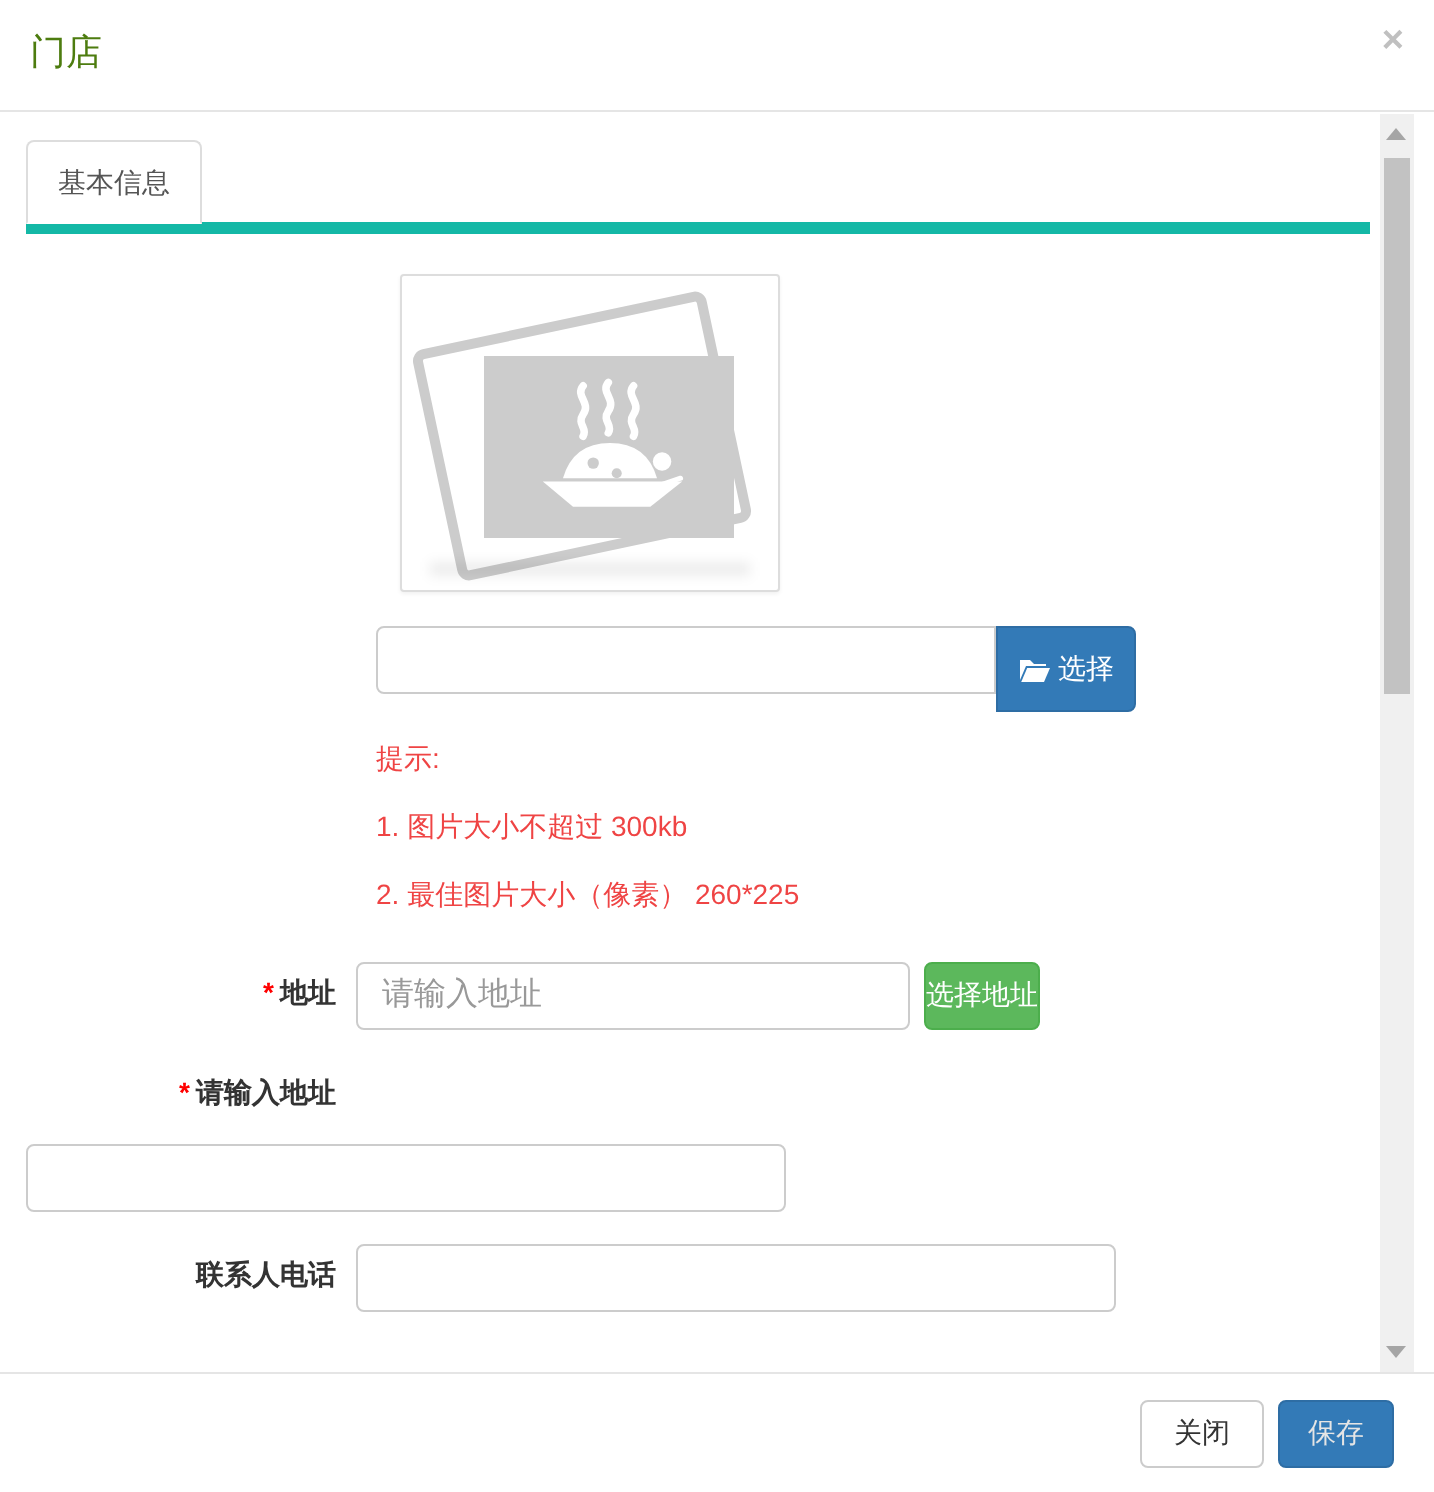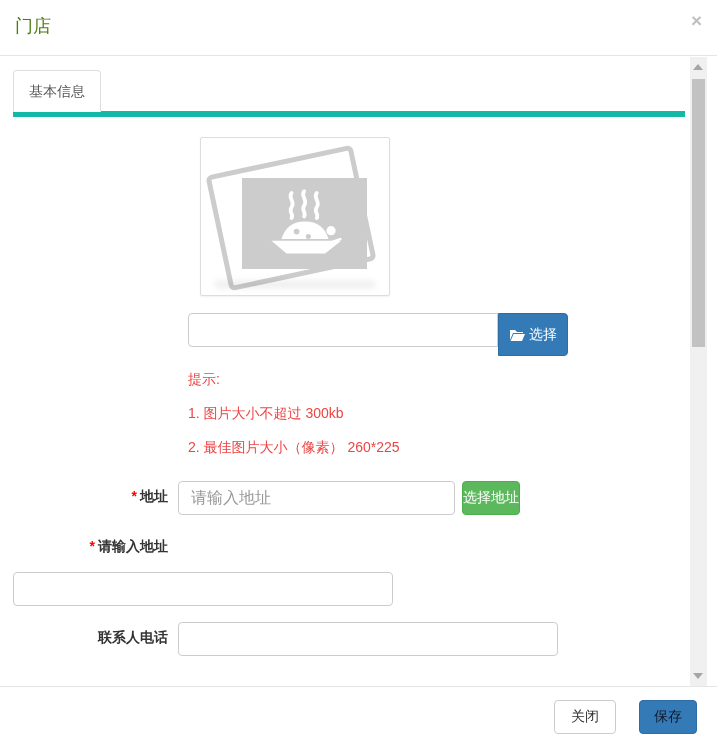--- a/index.html
+++ b/index.html
@@ -53,25 +53,25 @@
 
   
   .tips { margin-top:13px; margin-bottom:24px; color:#ef4444; font-size:14px; }
   .tips div { line-height:20px; margin-bottom:14px; }
 
   .btn-pick-addr { height:34px; margin-left:7px; padding:6px 0; background:#5cb85c; border:1px solid #4cae4c;
     border-radius:4px; color:#fff; font-size:14px; cursor:pointer; font-family:"Liberation Sans", sans-serif; }
 
   
   .modal-footer { height:60px; flex:none; border-top:1px solid #e5e5e5; display:flex; align-items:center;
-    justify-content:flex-end; gap:23px; padding-right:20px; background:#fff; position:relative; z-index:3; }
+    justify-content:flex-end; gap:7px; padding-right:20px; background:#fff; position:relative; z-index:3; }
   .btn { height:34px; padding:6px 14px; font-size:14px; border-radius:4px; cursor:pointer;
     font-family:"Liberation Sans", sans-serif; }
   .btn-default { background:#fff; border:1px solid #ccc; color:#333; padding:6px 16px; }
-  .btn-primary { background:#337ab7; border:1px solid #2e6da4; color:#0f172a; }
+  .btn-primary { background:#337ab7; border:1px solid #2e6da4; color:#e5e5e5; }
 
   
   .sb-track { position:absolute; top:1px; right:10px; width:17px; height:629px; background:#f0f0f0; z-index:2; }
   .sb-up, .sb-down { position:absolute; left:3px; width:0; height:0; border-left:5.5px solid transparent;
     border-right:5.5px solid transparent; cursor:pointer; }
   .sb-up { top:7px; border-bottom:6px solid #a5a5a5; }
   .sb-down { bottom:7px; border-top:6px solid #a5a5a5; }
   .sb-thumb { position:absolute; top:22px; left:2px; width:13px; height:268px; background:#c2c2c2; cursor:pointer; }
 </style>
 </head>

